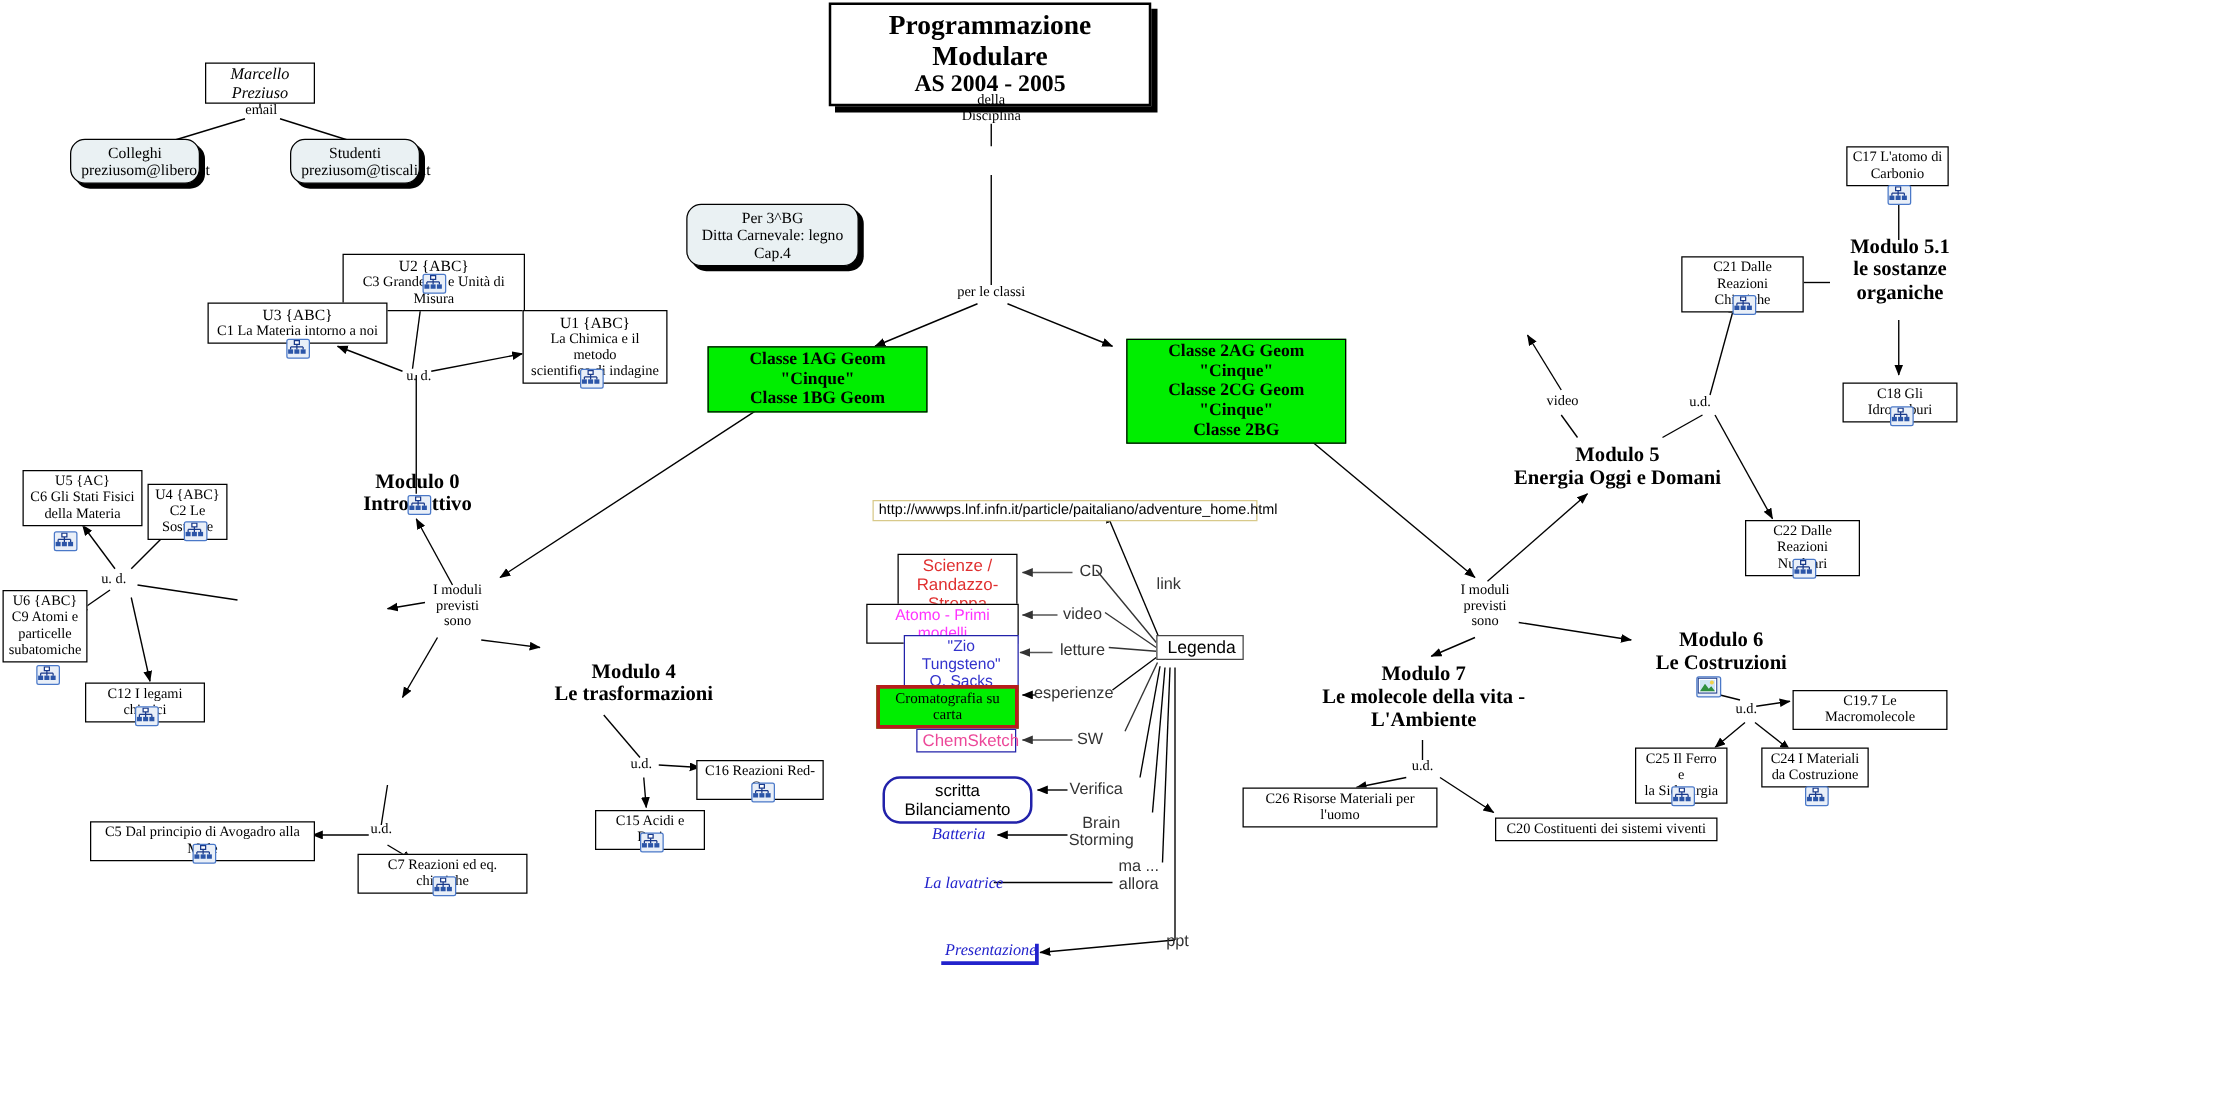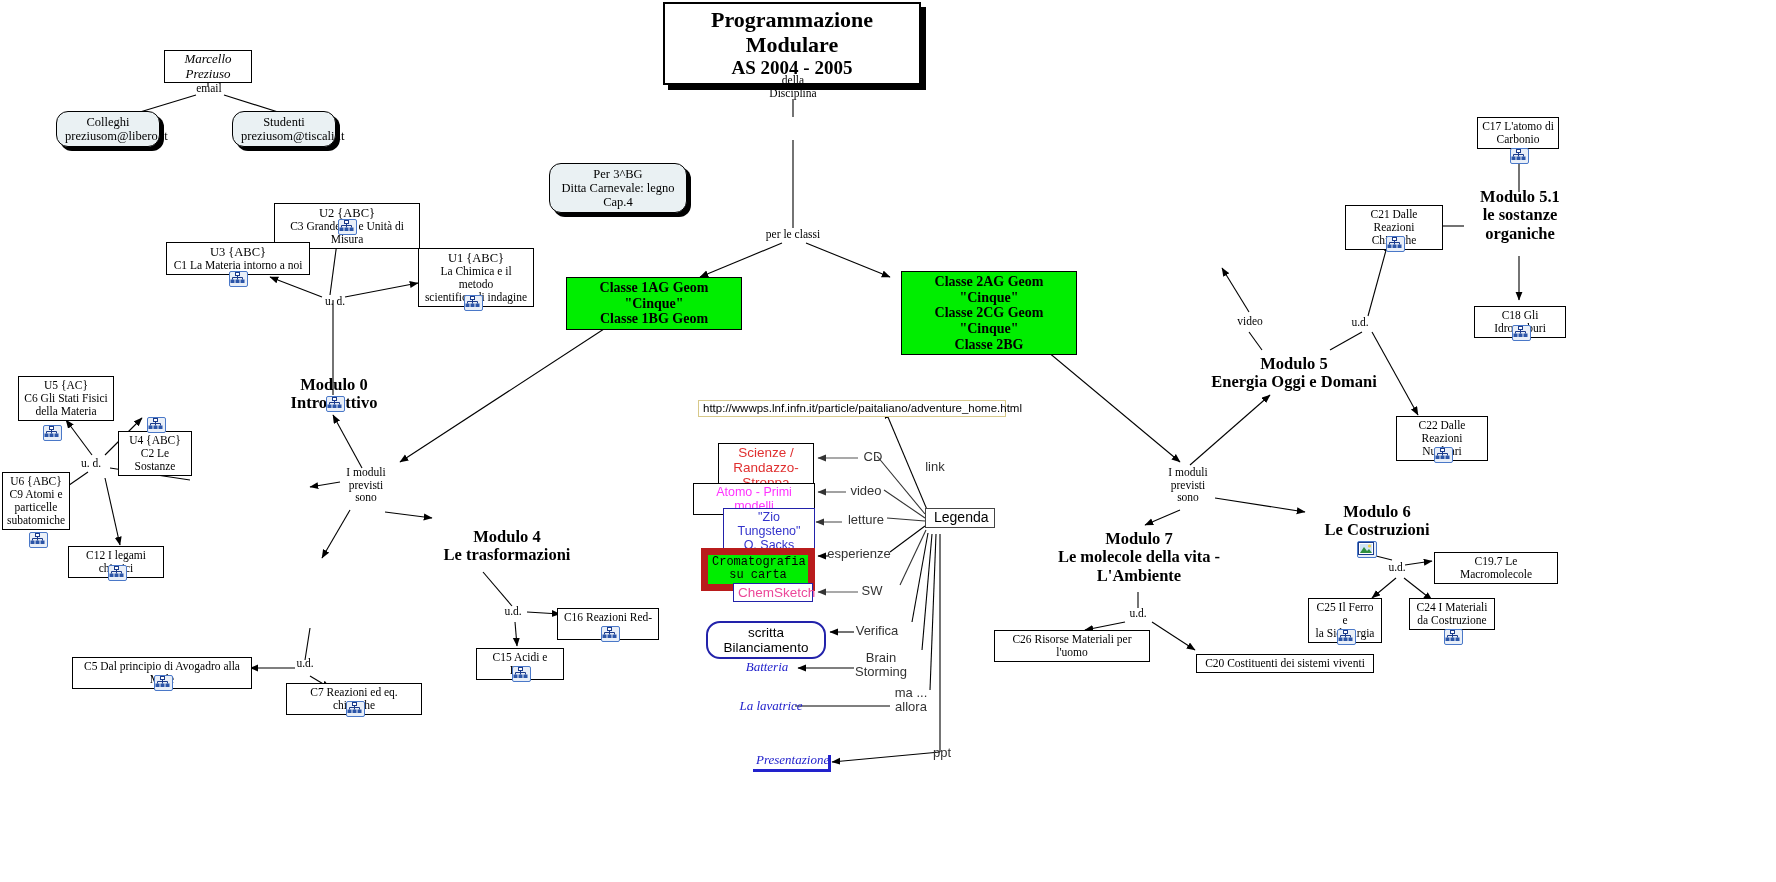--- a/index.html
+++ b/index.html
@@ -21,22 +21,22 @@
 
   
   .roundbox{border:1px solid #000;background:#eaf1f3;border-radius:12px;
             box-shadow:4px 4px 0 #000;font-size:12.5px;padding:3px 8px;}
 
   
   .italbox{border:1px solid #000;background:#fff;font-style:italic;font-size:13px;padding:1px 6px;}
 
   
   .greenbox{border:1px solid #000;background:#00ee00;font-weight:bold;font-size:14px;padding:2px 6px;}
-  .greensm{border:7px solid #b91c1c;background:#00ee00;font-size:12px;padding:1px 4px;
-           font-family:Liberation Mono, monospace;}
+  .greensm{border:3px solid #b91c1c;background:#00ee00;font-size:12px;padding:1px 4px;
+           font-family:Liberation Serif, serif;}
 
   
   .modlabel{font-weight:bold;font-size:16.5px;color:#000;}
 
   
   .linklabel{position:absolute;font-size:11.5px;color:#000;text-align:center;line-height:1.1;}
   .linklabel.sans{font-family:"Liberation Sans",sans-serif;font-size:13px;color:#333;}
 
   
   .urlbox{border:1px solid #d8c98a;background:#fff;color:#000;
@@ -295,21 +295,21 @@
   <div class="ricon" style="left:43px;top:425px;">
     <svg width="15" height="12" viewBox="0 0 15 12">
         <rect x="5.5" y="0.5" width="4" height="3" fill="#fff" stroke="#1a3a8a"></rect>
         <path d="M7.5 3.5 V5.5 M2.5 5.5 H12.5 M2.5 5.5 V7.5 M7.5 5.5 V7.5 M12.5 5.5 V7.5" stroke="#1a3a8a" fill="none"></path>
         <rect x="0.5" y="7.5" width="4" height="3.5" fill="#2b55a8"></rect>
         <rect x="5.5" y="7.5" width="4" height="3.5" fill="#2b55a8"></rect>
         <rect x="10.5" y="7.5" width="4" height="3.5" fill="#2b55a8"></rect>
       </svg>
   </div>
 
-  <div class="node boxc" style="left:118px;top:387px;width:74px;font-size:11.5px;margin-top:44px;">
+  <div class="node boxc" style="left:118px;top:387px;width:64px;font-size:11.5px;">
     <div>U4 {ABC}</div>
     <div>C2 Le Sostanze</div>
   </div>
   <div class="ricon" style="left:147px;top:417px;">
     <svg width="15" height="12" viewBox="0 0 15 12">
         <rect x="5.5" y="0.5" width="4" height="3" fill="#fff" stroke="#1a3a8a"></rect>
         <path d="M7.5 3.5 V5.5 M2.5 5.5 H12.5 M2.5 5.5 V7.5 M7.5 5.5 V7.5 M12.5 5.5 V7.5" stroke="#1a3a8a" fill="none"></path>
         <rect x="0.5" y="7.5" width="4" height="3.5" fill="#2b55a8"></rect>
         <rect x="5.5" y="7.5" width="4" height="3.5" fill="#2b55a8"></rect>
         <rect x="10.5" y="7.5" width="4" height="3.5" fill="#2b55a8"></rect>

